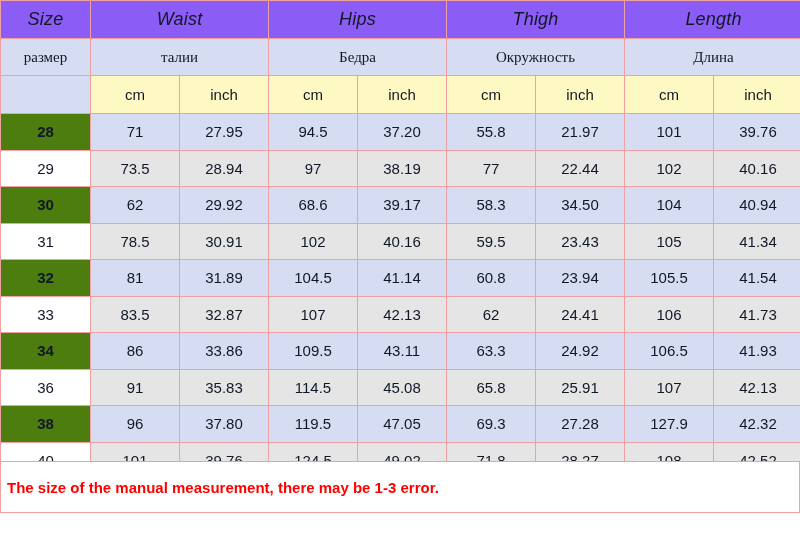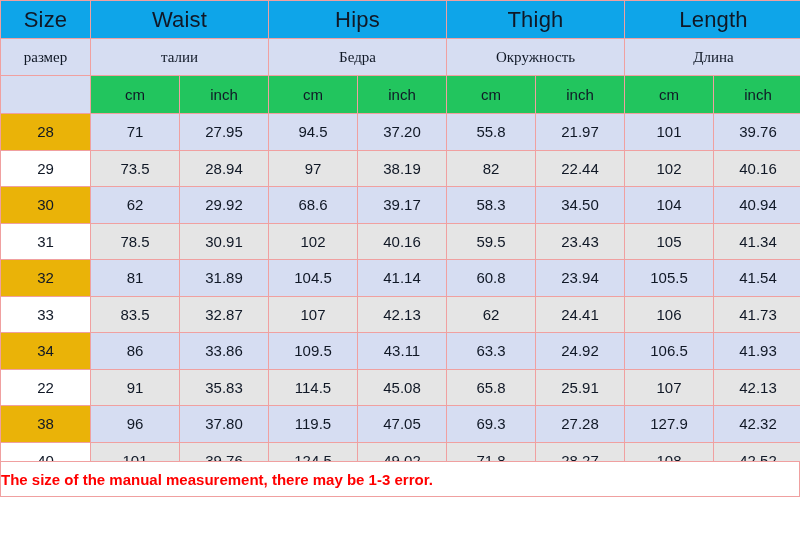--- a/index.html
+++ b/index.html
@@ -34,68 +34,70 @@
     font-weight: normal;
     color: #101826;
   }
   
   col.c-size   { width: 90px; }
   col.c-cm     { width: 89px; }
   col.c-inch   { width: 89px; }
 
   .row-head-en td {
     height: 37px;
-    background: #0ea5e9;
-    font-size: 22px;
+    background: #8b5cf6;
+    font-size: 18px;
     font-weight: bold;
     letter-spacing: 0.2px;
+    font-style: italic;
   }
   .row-head-ru td {
     height: 36px;
     background: #d6ddf2;
     font-size: 15px;
     font-family: Liberation Serif, serif;
   }
   .row-units td {
     height: 37px;
-    background: #22c55e;
+    background: #fef9c3;
     font-size: 15px;
   }
   .row-units td.unit-blank {
     background: #d6ddf2;
   }
   tbody tr td {
     height: 35.5px;
     font-size: 15px;
   }
 
   
-  tbody tr.stripe td.size-cell { background: #eab308; }
+  tbody tr.stripe td.size-cell { background: #4d7c0f; font-weight: bold; }
   tbody tr.stripe td.data-cell { background: #d6ddf2; }
   tbody tr.plain td.size-cell { background: #ffffff; }
   tbody tr.plain td.data-cell { background: #e5e5e5; }
 
   .notes {
     position: absolute;
     left: 0;
     top: 461px;
     width: 800px;
   }
   .note-line {
     box-sizing: border-box;
     width: 800px;
-    height: 36px;
+    height: 52px;
     border: 1px solid #f0a0a0;
     border-top: none;
     background: #ffffff;
     color: #ff0000;
     font-size: 15px;
     font-weight: bold;
     display: flex;
     align-items: center;
+    padding-left: 6px;
   }
   .note-line.first {
     border-top: 1px solid #f0a0a0;
   }
 </style>
 </head>
 <body>
 
 <div class="sheet">
   <table class="size-table">
@@ -148,21 +150,21 @@
           <td class="data-cell">21.97</td>
           <td class="data-cell">101</td>
           <td class="data-cell">39.76</td>
         </tr>
         <tr class="plain">
           <td class="size-cell">29</td>
           <td class="data-cell">73.5</td>
           <td class="data-cell">28.94</td>
           <td class="data-cell">97</td>
           <td class="data-cell">38.19</td>
-          <td class="data-cell">82</td>
+          <td class="data-cell">77</td>
           <td class="data-cell">22.44</td>
           <td class="data-cell">102</td>
           <td class="data-cell">40.16</td>
         </tr>
         <tr class="stripe">
           <td class="size-cell">30</td>
           <td class="data-cell">62</td>
           <td class="data-cell">29.92</td>
           <td class="data-cell">68.6</td>
           <td class="data-cell">39.17</td>
@@ -209,21 +211,21 @@
           <td class="data-cell">86</td>
           <td class="data-cell">33.86</td>
           <td class="data-cell">109.5</td>
           <td class="data-cell">43.11</td>
           <td class="data-cell">63.3</td>
           <td class="data-cell">24.92</td>
           <td class="data-cell">106.5</td>
           <td class="data-cell">41.93</td>
         </tr>
         <tr class="plain">
-          <td class="size-cell">22</td>
+          <td class="size-cell">36</td>
           <td class="data-cell">91</td>
           <td class="data-cell">35.83</td>
           <td class="data-cell">114.5</td>
           <td class="data-cell">45.08</td>
           <td class="data-cell">65.8</td>
           <td class="data-cell">25.91</td>
           <td class="data-cell">107</td>
           <td class="data-cell">42.13</td>
         </tr>
         <tr class="stripe">

